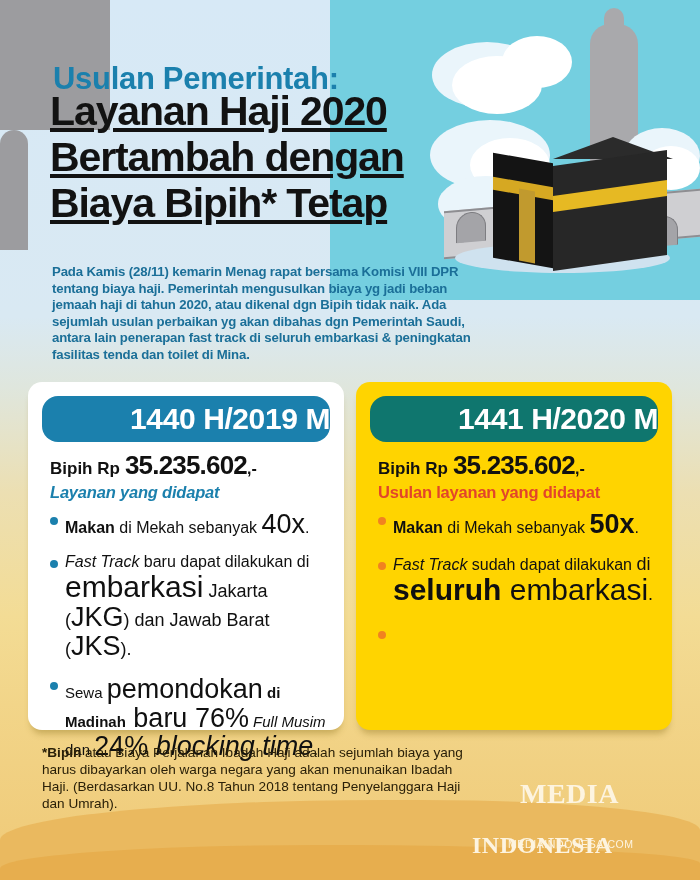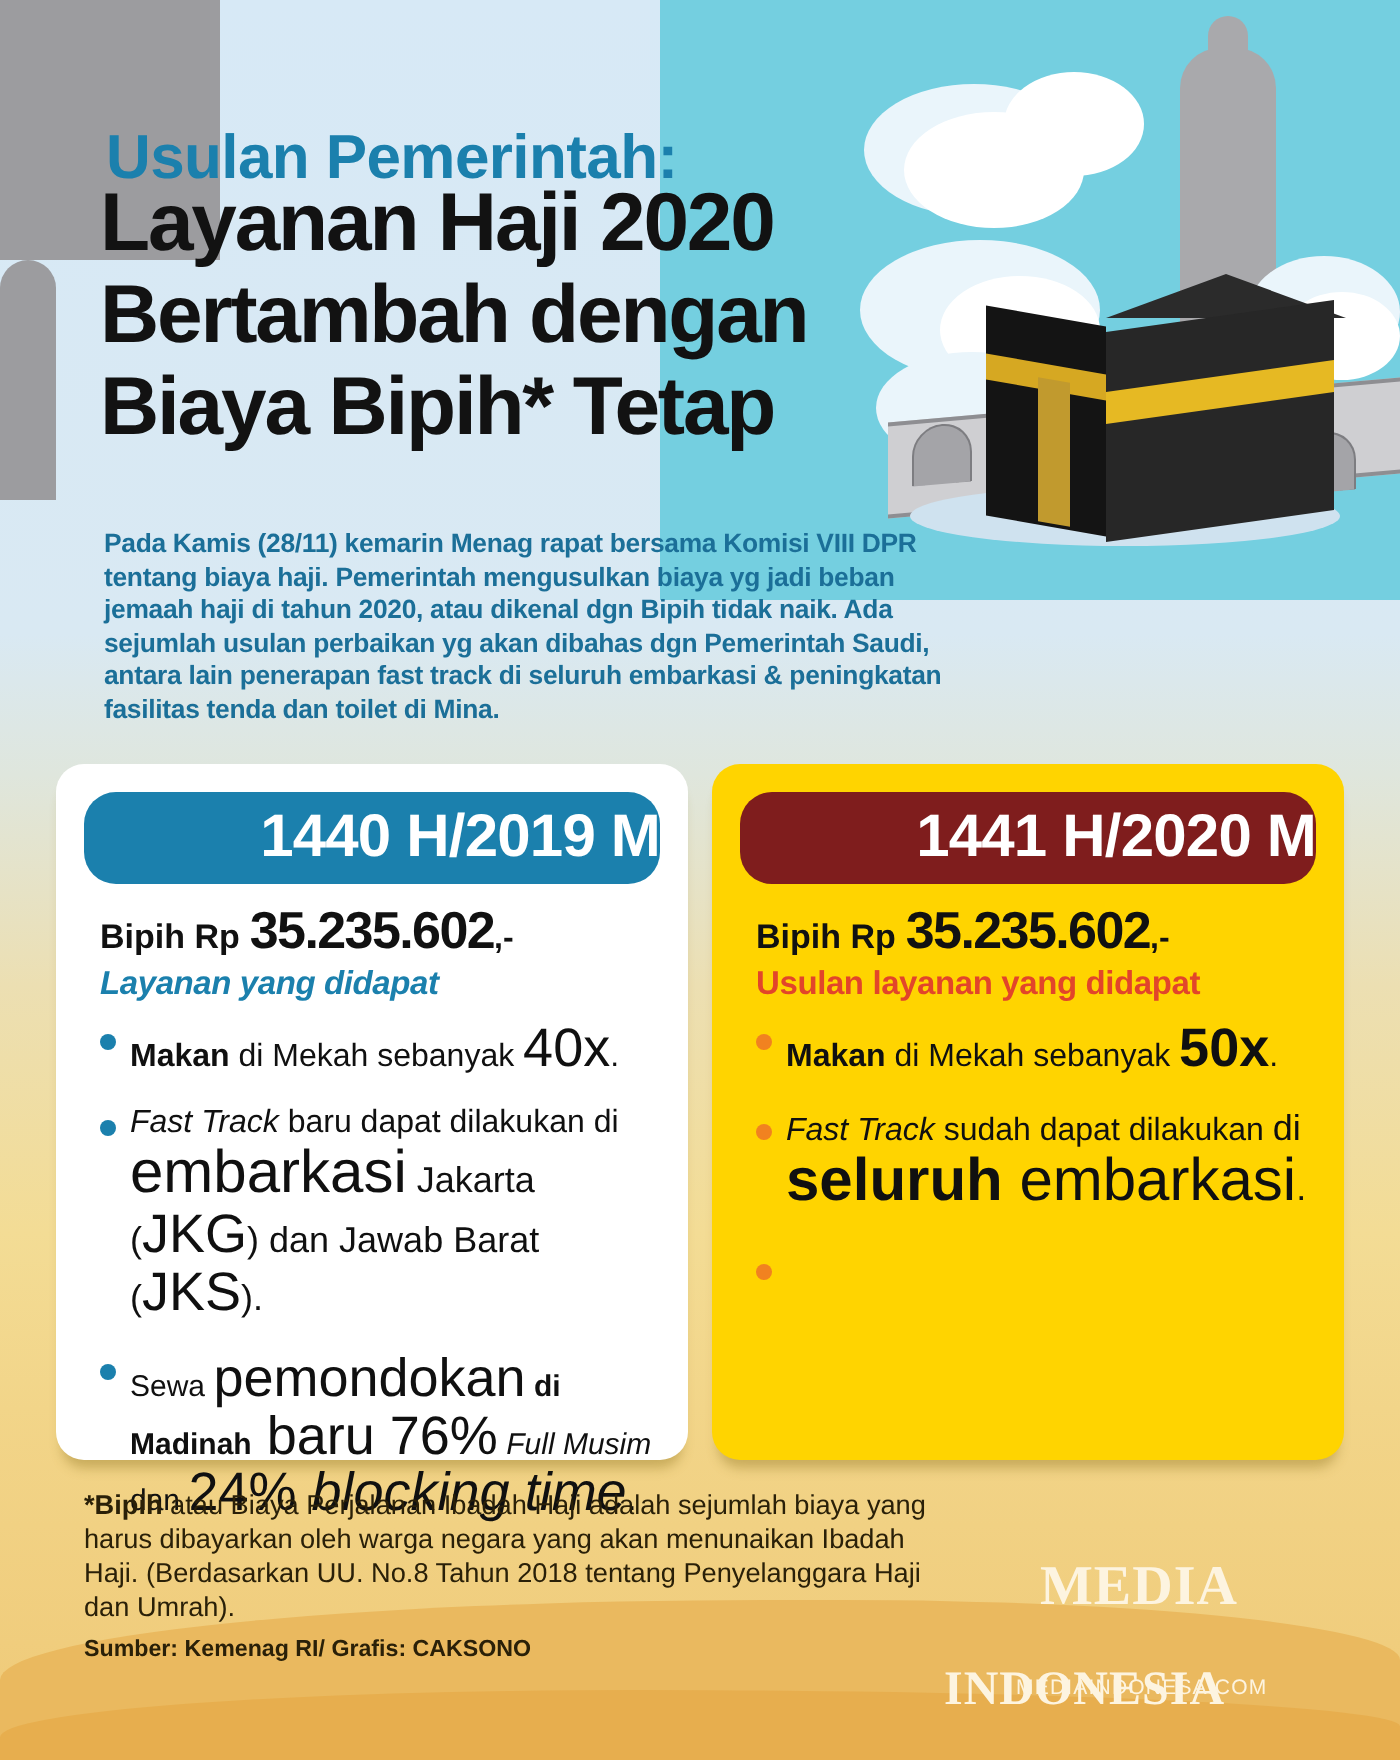--- a/index.html
+++ b/index.html
@@ -76,21 +76,21 @@
   
   .kicker {
     position: absolute; left: 53px; top: 48px;
     font-size: 31px; font-weight: bold; color: #1b80ad;
     letter-spacing: -0.3px;
     margin-top: 13px;
   }
   .headline {
     position: absolute; left: 50px; top: 88px; width: 430px;
     font-size: 41px; font-weight: bold; color: #121212;
-    line-height: 46px; letter-spacing: -1.1px;
+    line-height: 46px; letter-spacing: -1.1px; text-decoration: underline;
   }
   .intro {
     position: absolute; left: 52px; top: 264px; width: 440px;
     font-size: 13.2px; font-weight: bold; color: #1b6f98;
     line-height: 16.6px; letter-spacing: -0.15px;
   }
 
   
   .card {
     position: absolute; top: 382px; height: 348px;
@@ -98,21 +98,21 @@
     box-shadow: 0 7px 6px -3px rgba(150,125,40,0.45);
   }
   .card-left  { left: 28px;  width: 316px; background: #ffffff; }
   .card-right { left: 356px; width: 316px; background: #ffd400; }
 
   .card-banner {
     position: absolute; left: 14px; top: 14px; right: 14px; height: 46px;
     display: flex; align-items: center; justify-content: flex-end; border-radius: 16px;
   }
   .banner-left  { background: #1b80ad; }
-  .banner-right { background: #7f1d1d; }
+  .banner-right { background: #0f766e; }
   .banner-txt {
     font-size: 30px; font-weight: bold; color: #ffffff; letter-spacing: -0.4px;
   }
 
   .bipih-row {
     position: absolute; left: 22px; top: 68px;
     display: flex; align-items: baseline;
   }
   .bipih-lbl { font-size: 17px; font-weight: bold; color: #111; }
   .bipih-amt { font-size: 26px; font-weight: bold; color: #111; margin-left: 5px; letter-spacing: -0.8px;}
@@ -281,21 +281,20 @@
 
     </div>
   </div>
 
   <div class="wave wave2"></div>
   <div class="wave wave3"></div>
 
   <div class="footnote">
     <span class="w-b">*Bipih</span><span> atau Biaya Perjalanan Ibadah Haji adalah sejumlah biaya yang harus dibayarkan oleh warga negara yang akan menunaikan Ibadah Haji. (Berdasarkan UU. No.8 Tahun 2018 tentang Penyelanggara Haji dan Umrah).</span>
   </div>
-  <div class="source">Sumber: Kemenag RI/ Grafis: CAKSONO</div>
 
   <div class="logo">
     <span class="logo-media">MEDIA</span>
     <span class="logo-indo">INDONESIA</span>
     <span class="logo-url">MEDIAINDONESA.COM</span>
   </div>
 
 </div>
 
 </body></html>

